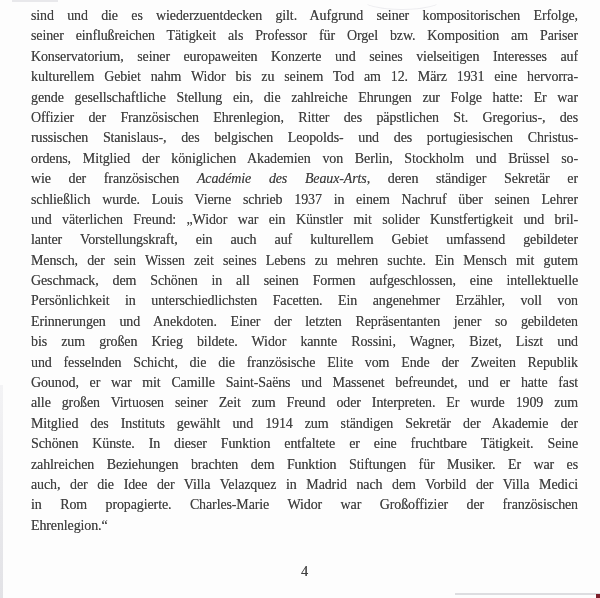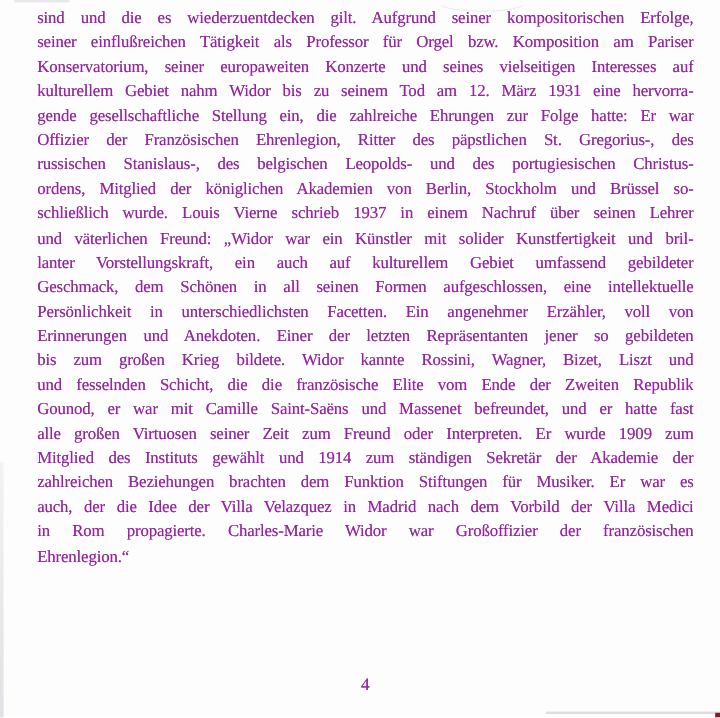--- a/index.html
+++ b/index.html
@@ -9,21 +9,21 @@
     height: 598px;
     background: #ffffff;
     overflow: hidden;
   }
   .page {
     position: relative;
     width: 600px;
     height: 598px;
     background: #fdfdfd;
     font-family: "Liberation Serif", "DejaVu Serif", serif;
-    color: #a21caf;
+    color: #404040;
   }
   .text-block {
     position: absolute;
     left: 31px;
     top: 6px;
     width: 547px;
   }
   .line {
     height: 20.4px;
     line-height: 20.4px;
@@ -89,31 +89,34 @@
 
   <div class="text-block">
     <div class="line">sind und die es wiederzuentdecken gilt. Aufgrund seiner kompositorischen Erfolge,</div>
     <div class="line">seiner einflußreichen Tätigkeit als Professor für Orgel bzw. Komposition am Pariser</div>
     <div class="line">Konservatorium, seiner europaweiten Konzerte und seines vielseitigen Interesses auf</div>
     <div class="line">kulturellem Gebiet nahm Widor bis zu seinem Tod am 12. März 1931 eine hervorra-</div>
     <div class="line">gende gesellschaftliche Stellung ein, die zahlreiche Ehrungen zur Folge hatte: Er war</div>
     <div class="line">Offizier der Französischen Ehrenlegion, Ritter des päpstlichen St. Gregorius-, des</div>
     <div class="line">russischen Stanislaus-, des belgischen Leopolds- und des portugiesischen Christus-</div>
     <div class="line">ordens, Mitglied der königlichen Akademien von Berlin, Stockholm und Brüssel so-</div>
+    <div class="line"><span>wie der französischen </span><em>Académie des Beaux-Arts</em><span>, deren ständiger Sekretär er</span></div>
     <div class="line">schließlich wurde. Louis Vierne schrieb 1937 in einem Nachruf über seinen Lehrer</div>
     <div class="line">und väterlichen Freund: „Widor war ein Künstler mit solider Kunstfertigkeit und bril-</div>
     <div class="line">lanter Vorstellungskraft, ein auch auf kulturellem Gebiet umfassend gebildeter</div>
+    <div class="line">Mensch, der sein Wissen zeit seines Lebens zu mehren suchte. Ein Mensch mit gutem</div>
     <div class="line">Geschmack, dem Schönen in all seinen Formen aufgeschlossen, eine intellektuelle</div>
     <div class="line">Persönlichkeit in unterschiedlichsten Facetten. Ein angenehmer Erzähler, voll von</div>
     <div class="line">Erinnerungen und Anekdoten. Einer der letzten Repräsentanten jener so gebildeten</div>
     <div class="line">bis zum großen Krieg bildete. Widor kannte Rossini, Wagner, Bizet, Liszt und</div>
     <div class="line">und fesselnden Schicht, die die französische Elite vom Ende der Zweiten Republik</div>
     <div class="line">Gounod, er war mit Camille Saint-Saëns und Massenet befreundet, und er hatte fast</div>
     <div class="line">alle großen Virtuosen seiner Zeit zum Freund oder Interpreten. Er wurde 1909 zum</div>
     <div class="line">Mitglied des Instituts gewählt und 1914 zum ständigen Sekretär der Akademie der</div>
+    <div class="line">Schönen Künste. In dieser Funktion entfaltete er eine fruchtbare Tätigkeit. Seine</div>
     <div class="line">zahlreichen Beziehungen brachten dem Funktion Stiftungen für Musiker. Er war es</div>
     <div class="line">auch, der die Idee der Villa Velazquez in Madrid nach dem Vorbild der Villa Medici</div>
     <div class="line">in Rom propagierte. Charles-Marie Widor war Großoffizier der französischen</div>
     <div class="line last">Ehrenlegion.“</div>
   </div>
 
   <div class="page-number">4</div>
 
 </div>
 

